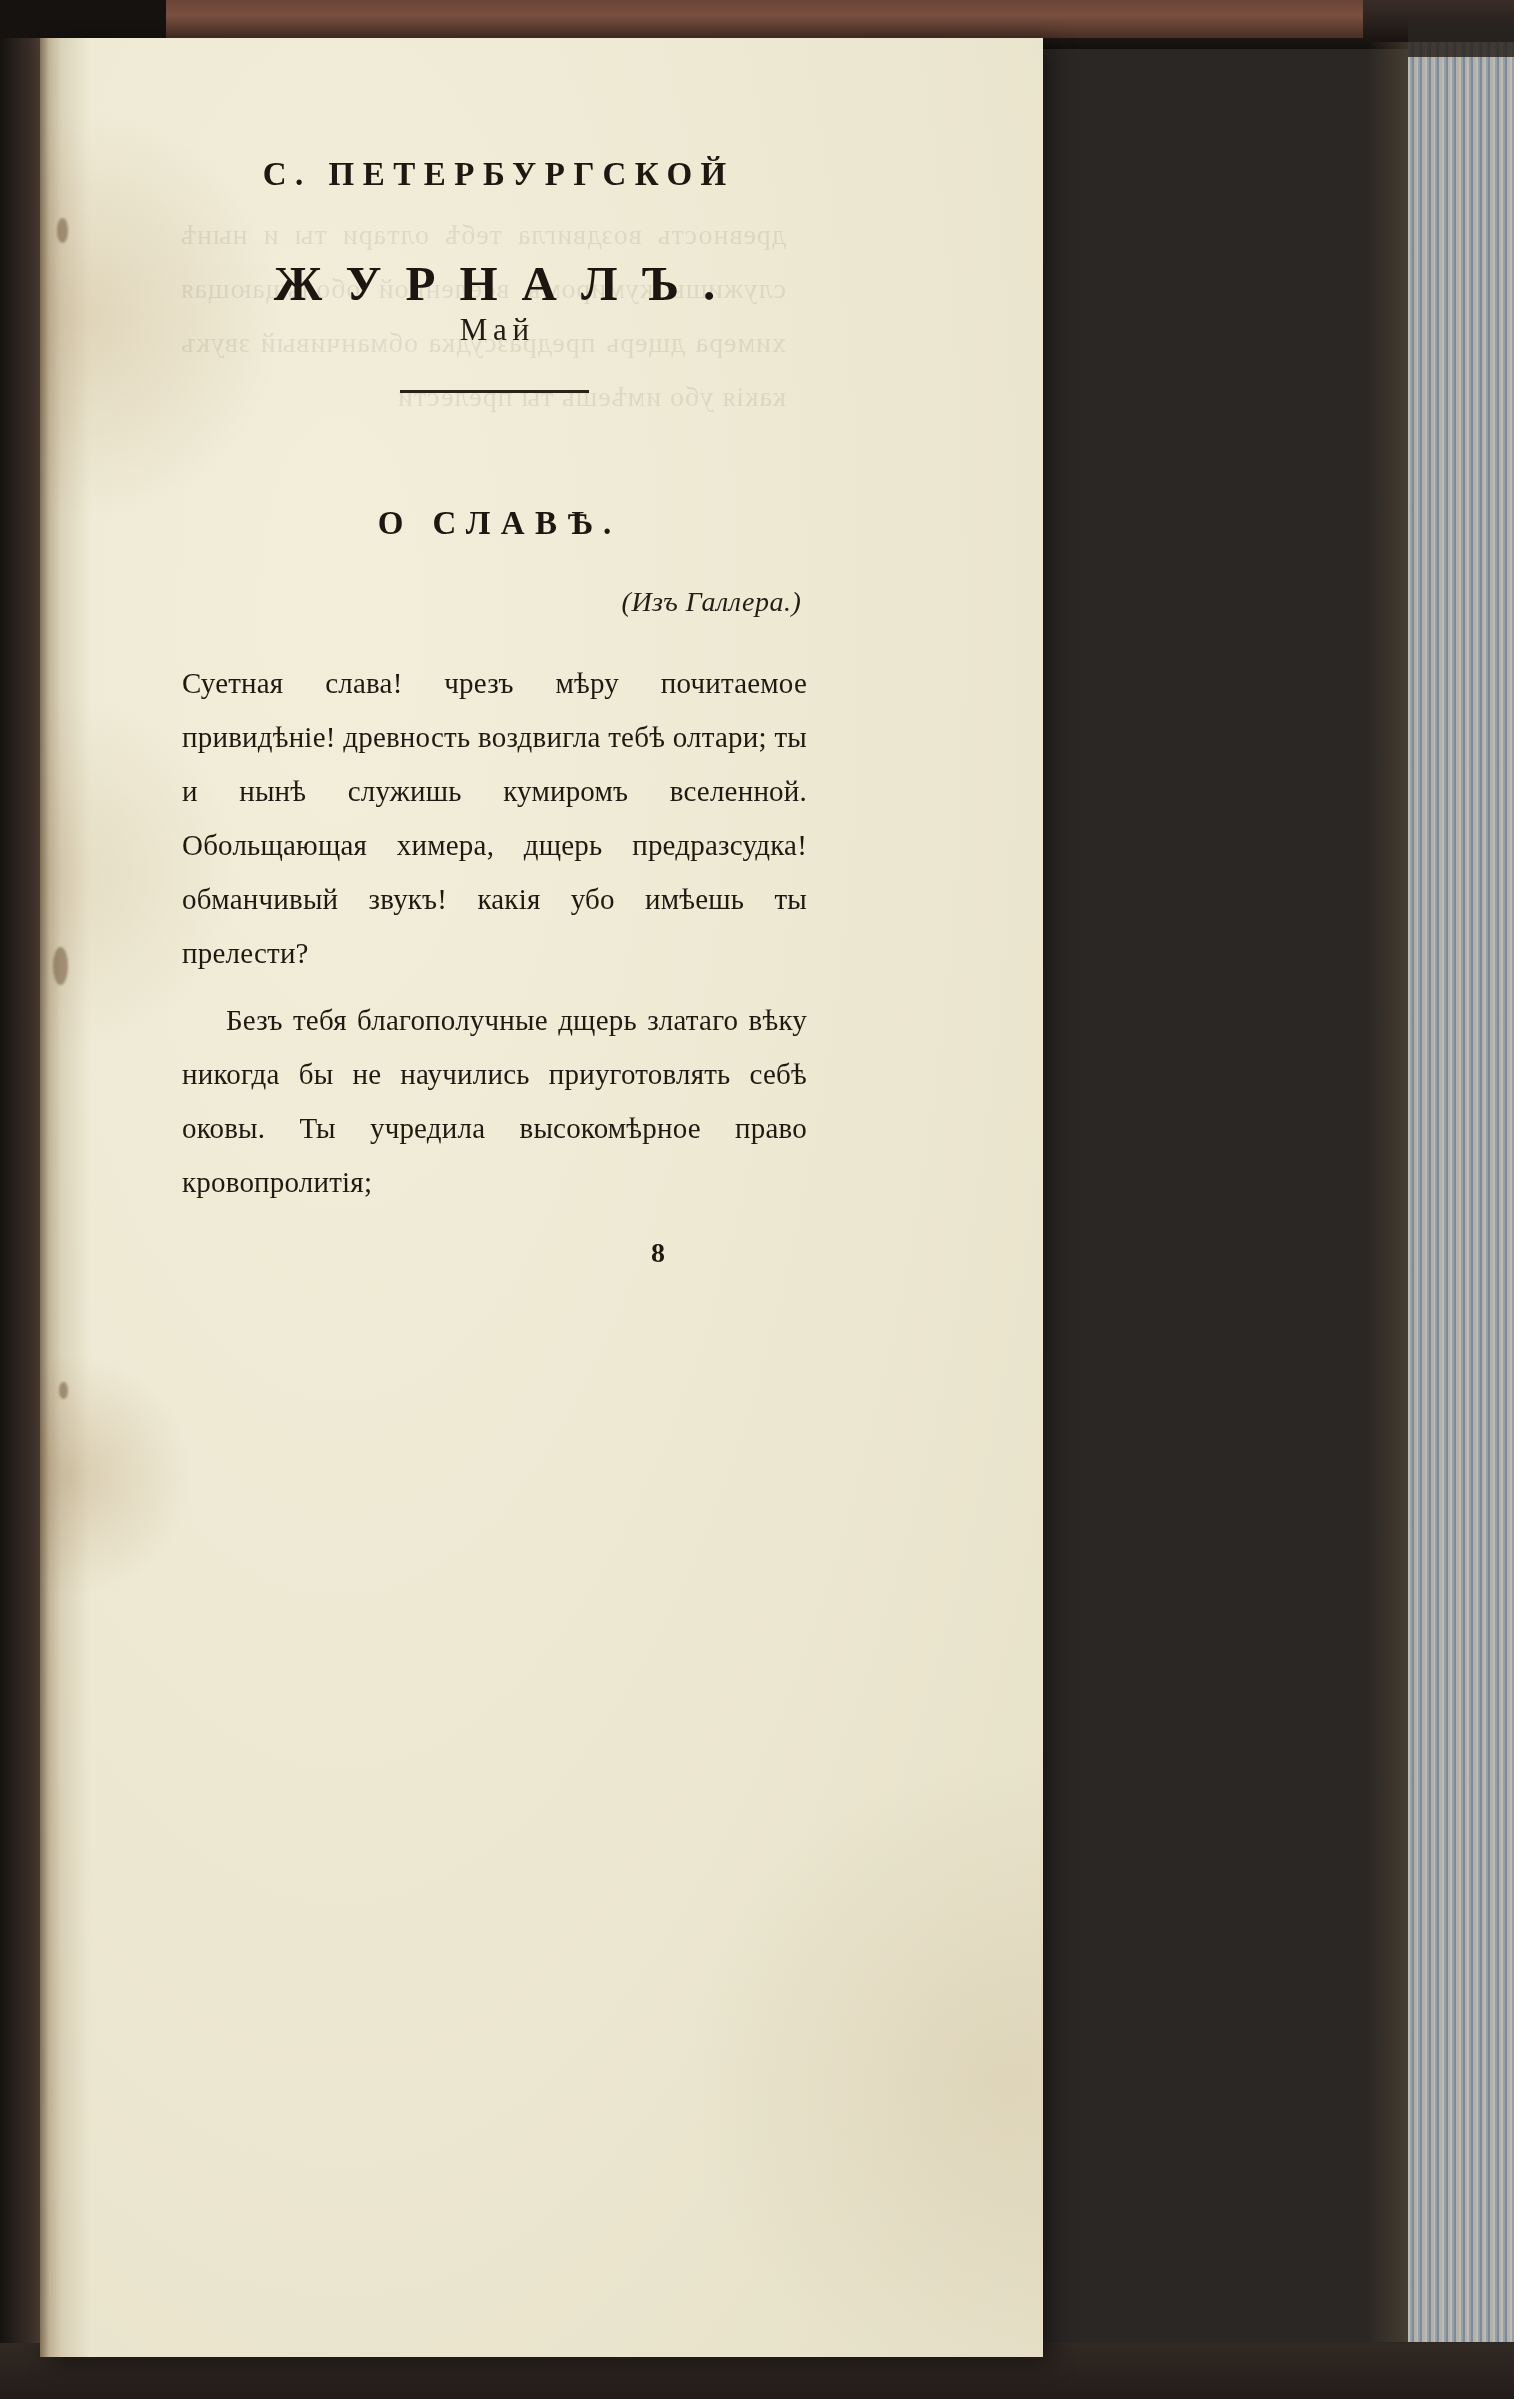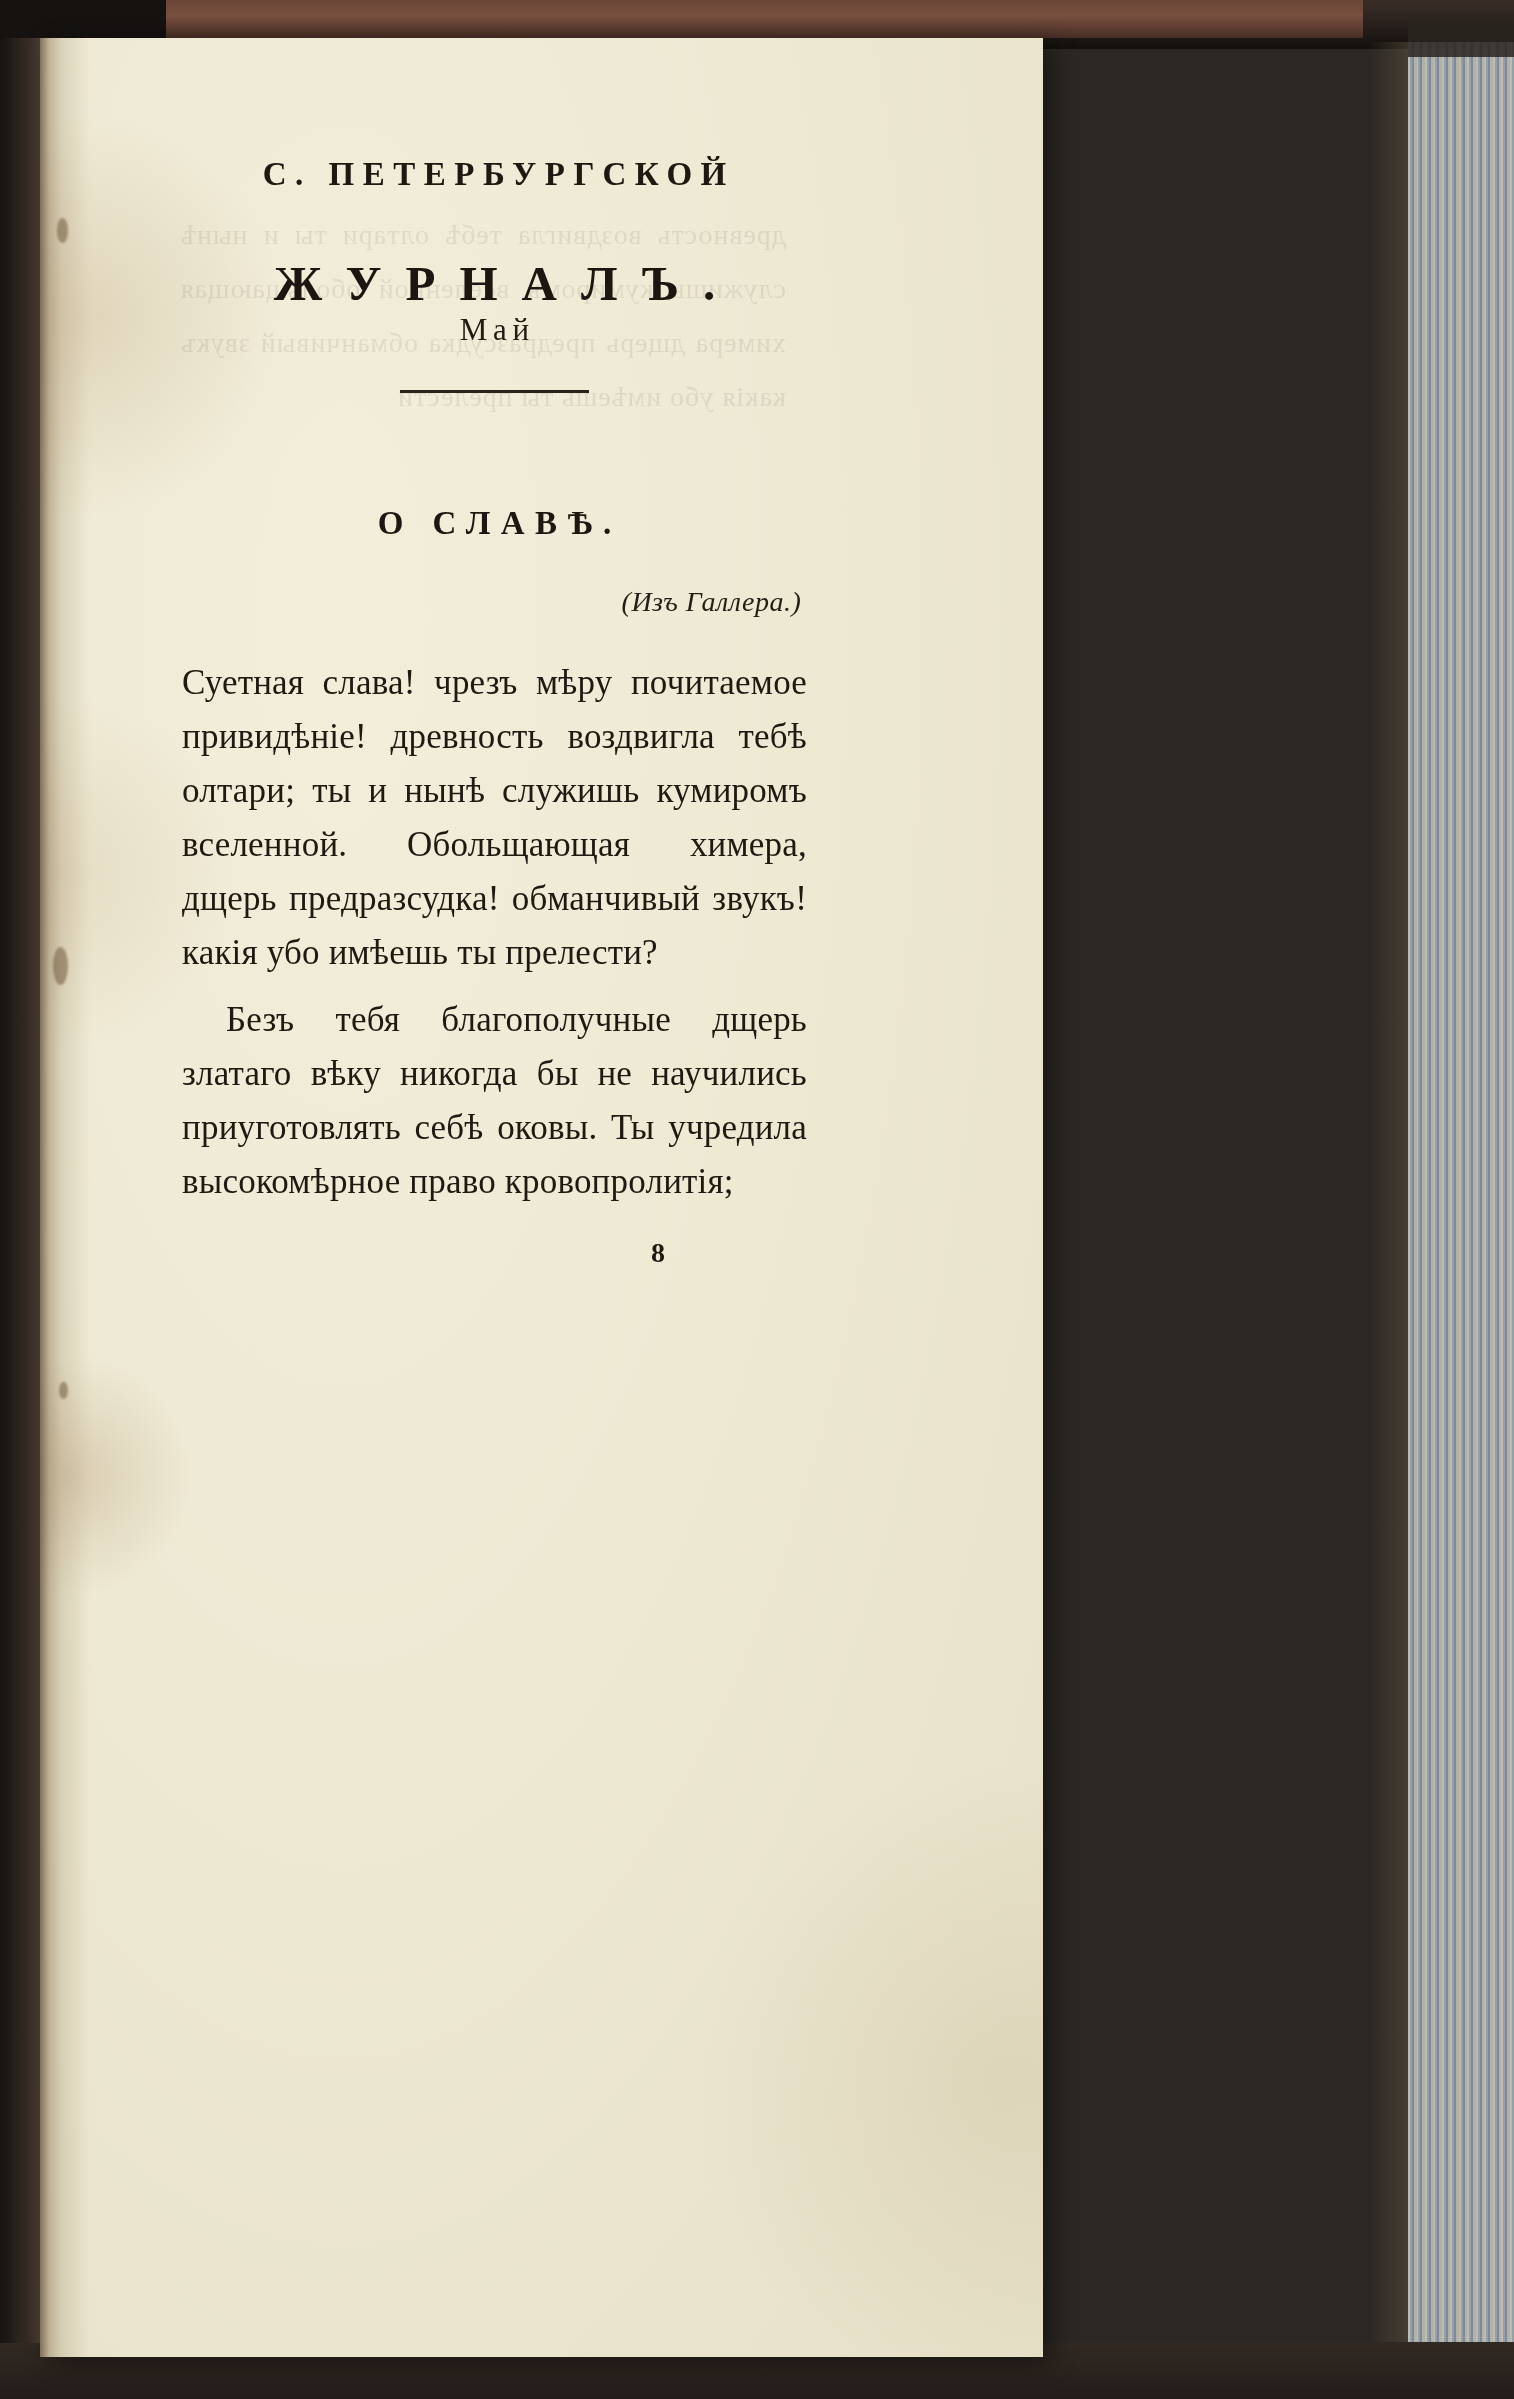--- a/index.html
+++ b/index.html
@@ -189,21 +189,21 @@
     text-align: right;
     padding-right: 5.7px;
     font-size: 28px;
     font-style: italic;
     color: #241d15;
     letter-spacing: 0.5px;
   }
 
   .para {
     margin-top: 38px;
-    font-size: 35px;
+    font-size: 29px;
     line-height: 54px;
     text-align: justify;
     text-align-last: left;
     color: #1f1912;
     letter-spacing: 0.2px;
   }
   .para.indent { text-indent: 44px; margin-top: 13.2px; }
 
   .page-number {
     margin-top: 28px;

